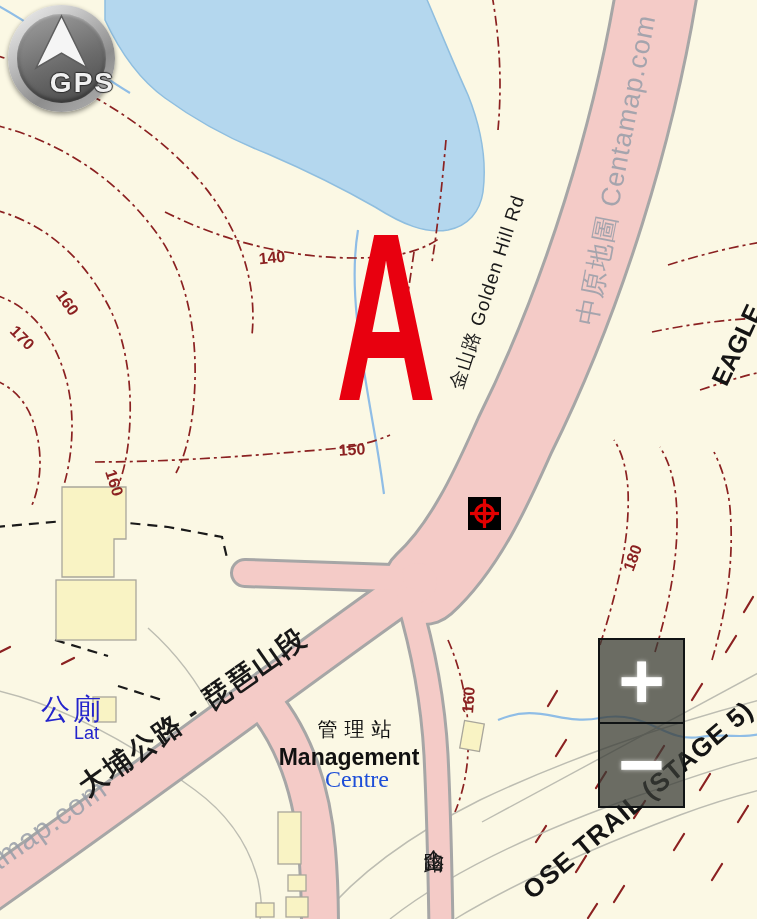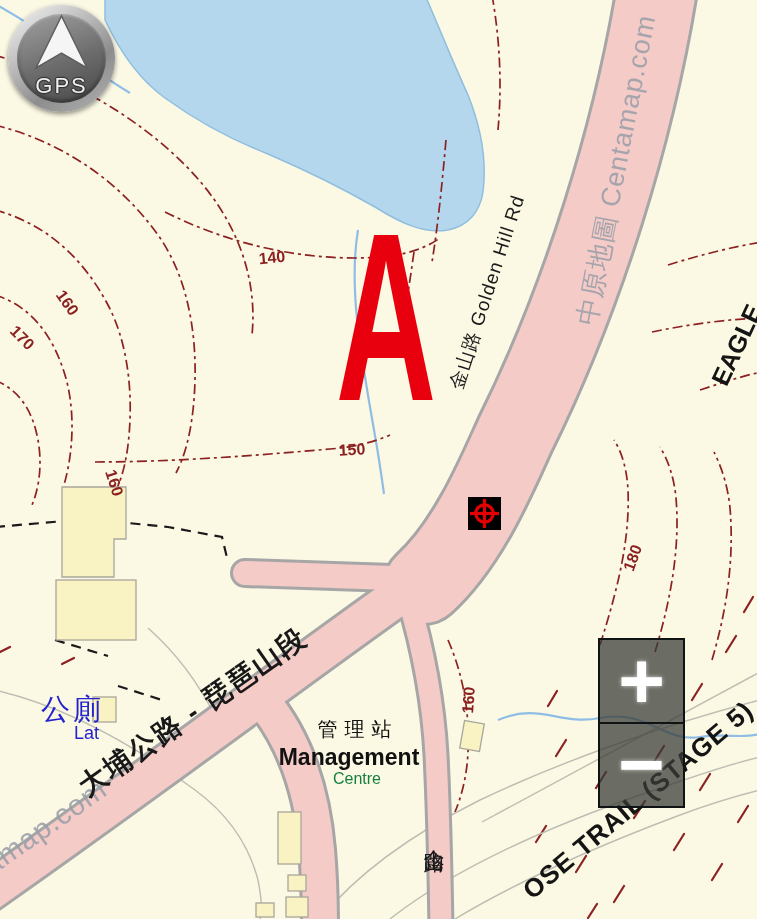--- a/index.html
+++ b/index.html
@@ -25,22 +25,22 @@
     border:none;padding:0;cursor:pointer;
     background:linear-gradient(145deg,#f7f7f7 0%,#cfcfcf 25%,#8d8d8d 65%,#b5b5b5 100%);
     box-shadow:0 2px 5px rgba(0,0,0,0.45);
   }
   #gps-inner{
     position:absolute;left:9px;top:9px;width:89px;height:89px;border-radius:50%;
     background:linear-gradient(160deg,#a2a2a2 0%,#6b6b6b 55%,#474747 100%);
     box-shadow:inset 0 1px 3px rgba(255,255,255,0.4), inset 0 -2px 4px rgba(0,0,0,0.5);
   }
   #gps-label{
-    position:absolute;left:0;right:0;bottom:13px;text-align:center;
-    font-size:22px;font-weight:normal;letter-spacing:2px;color:#f0f0f0;
+    position:absolute;left:0;right:0;bottom:13px;text-align:right;
+    font-size:28px;font-weight:bold;letter-spacing:2px;color:#f0f0f0;
     text-shadow:0 -1px 1px #2e2e2e,0 1px 1px #2e2e2e,1px 0 1px #2e2e2e,-1px 0 1px #2e2e2e;
   }
   #gps-arrow{position:absolute;left:0;top:0;}
   
   #zoomctl{position:absolute;left:598px;top:638px;width:87px;display:flex;flex-direction:column;}
   .zbtn{
     width:87px;background:rgba(56,60,54,0.74);border:2px solid #101314;box-sizing:border-box;
     color:#fff;display:flex;align-items:center;justify-content:center;cursor:pointer;
     font-family:"Liberation Sans",sans-serif;font-weight:bold;padding:0;
     text-shadow:0 0 4px rgba(255,255,255,0.7);
@@ -139,21 +139,21 @@
     <div class="wm ctr" style="left:45px;top:827px;font-size:29px;transform:translate(-50%,-50%) rotate(-35deg);">amap.com</div>
 
     <div class="lbl" style="left:487px;top:292px;font-size:19px;letter-spacing:1px;color:#1a1a1a;transform:translate(-50%,-50%) rotate(-72deg);">金山路  Golden Hill Rd</div>
     <div class="lbl" style="left:193px;top:712px;font-size:28px;font-weight:600;letter-spacing:2px;color:#181818;transform:translate(-50%,-50%) rotate(-35deg);">大埔公路 - 琵琶山段</div>
     <div class="lbl" style="left:424px;top:832px;font-size:21px;color:#181818;writing-mode:vertical-rl;text-orientation:upright;letter-spacing:2px;">金山路</div>
 
     <div class="lbl" style="left:41px;top:695px;font-size:29px;letter-spacing:3px;color:#2424cc;">公廁</div>
     <div class="lbl" style="left:74px;top:724px;font-size:18px;font-weight:normal;color:#2424cc;">Lat</div>
     <div class="lbl ctr" style="left:358px;top:729px;font-size:20px;letter-spacing:7px;color:#111;">管理站</div>
     <div class="lbl ctr" style="left:349px;top:757px;font-size:23px;color:#111;font-weight:bold;">Management</div>
-    <div class="lbl ctr" style="left:357px;top:779px;font-size:16px;color:#15803d;">Centre</div>
+    <div class="lbl ctr" style="left:357px;top:779px;font-size:24px;color:#1d4ed8;font-family:Liberation Serif, serif;">Centre</div>
 
     <div class="lbl" style="left:737px;top:345px;font-size:25px;font-weight:700;color:#141414;transform:translate(-50%,-50%) rotate(-65deg);">EAGLE</div>
     <div class="lbl" style="left:638px;top:800px;font-size:26px;font-weight:700;letter-spacing:1px;color:#141414;transform:translate(-50%,-50%) rotate(-40deg);">OSE TRAIL (STAGE 5)</div>
 
     <div class="clbl" style="left:272px;top:258px;transform:translate(-50%,-50%) rotate(-5deg);">140</div>
     <div class="clbl" style="left:352px;top:450px;transform:translate(-50%,-50%) rotate(-3deg);">150</div>
     <div class="clbl" style="left:67px;top:303px;transform:translate(-50%,-50%) rotate(55deg);">160</div>
     <div class="clbl" style="left:22px;top:338px;transform:translate(-50%,-50%) rotate(45deg);">170</div>
     <div class="clbl" style="left:114px;top:483px;transform:translate(-50%,-50%) rotate(72deg);">160</div>
     <div class="clbl" style="left:633px;top:558px;transform:translate(-50%,-50%) rotate(-70deg);">180</div>

